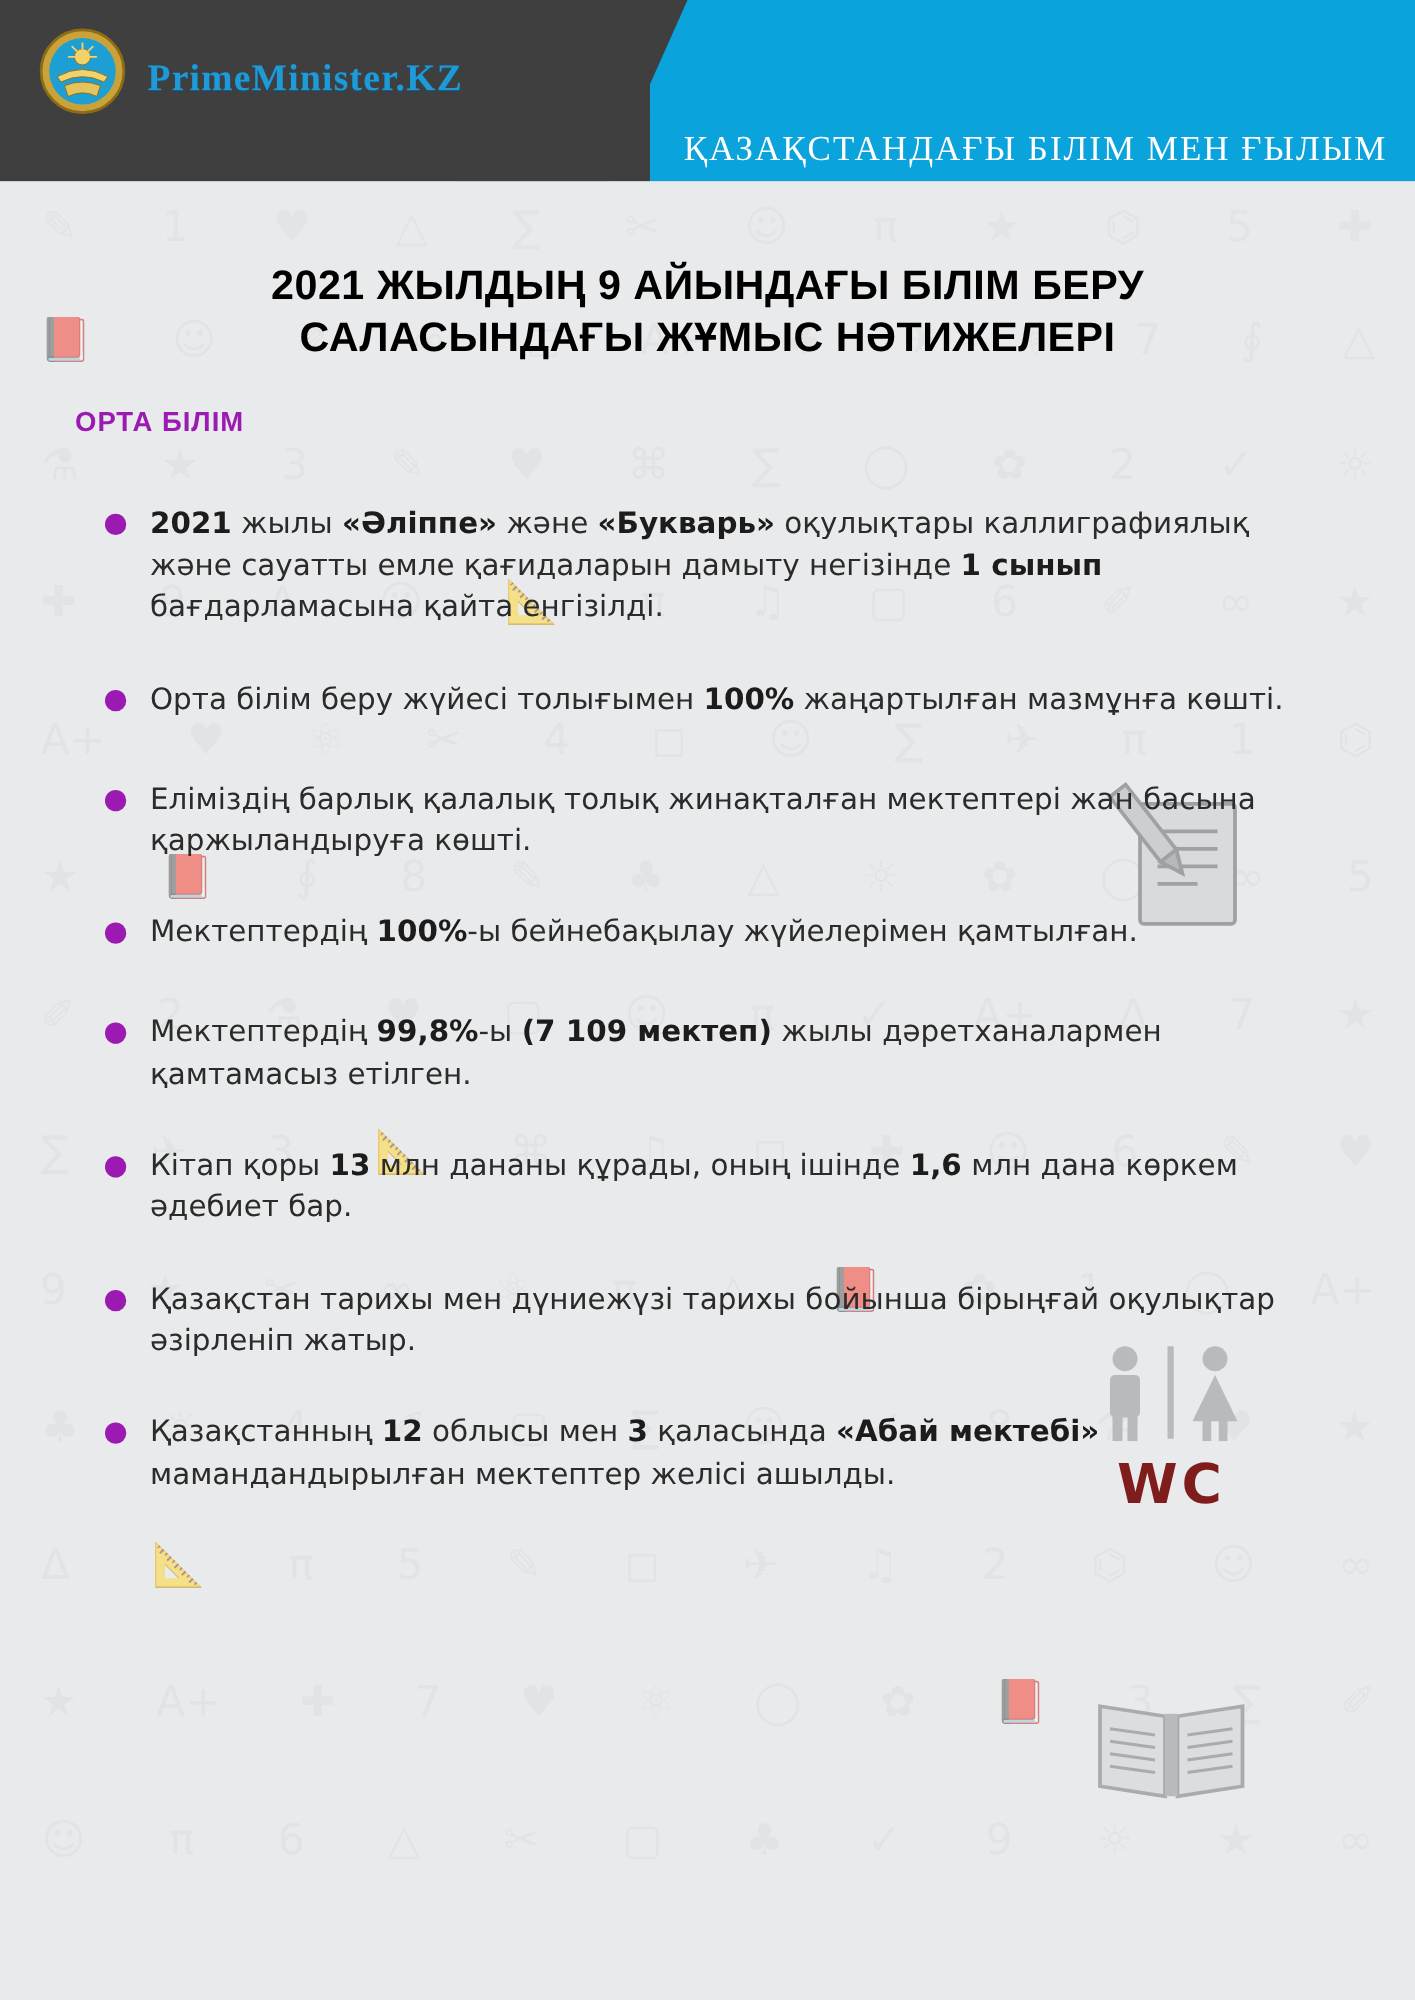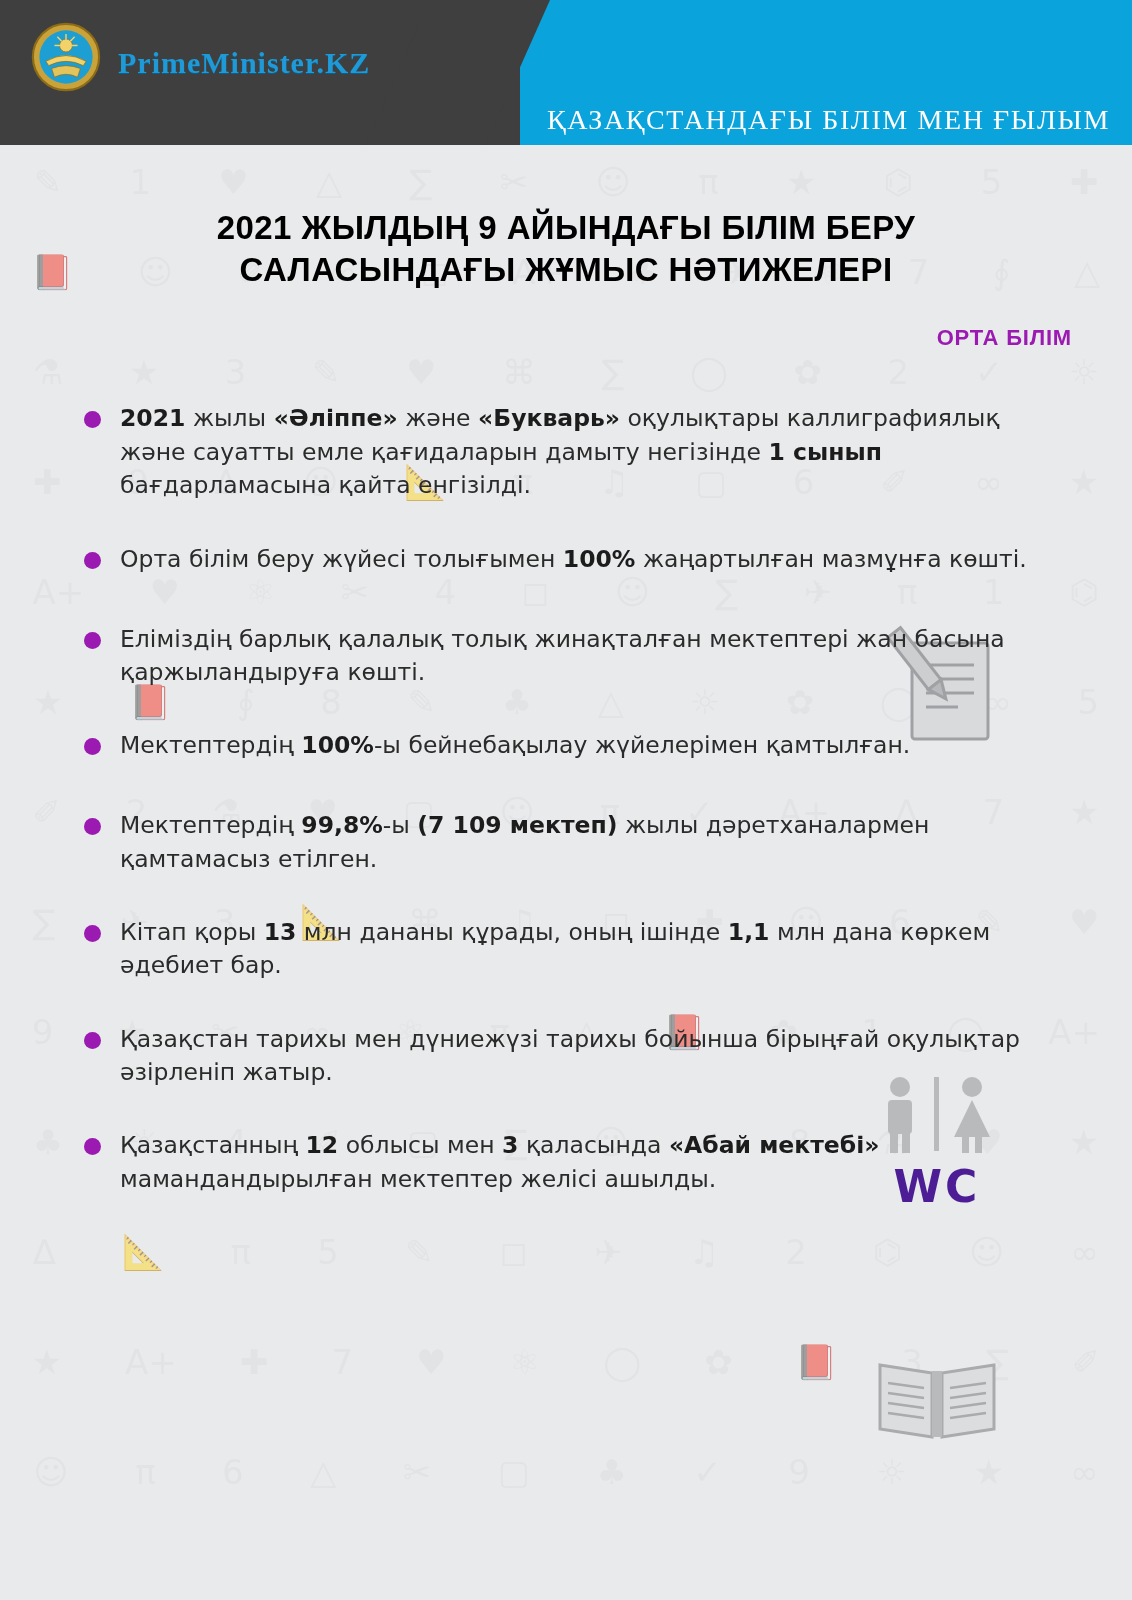--- a/index.html
+++ b/index.html
@@ -138,21 +138,21 @@
     text-align: center;
     color: #000000;
     font-size: 33px;
     font-weight: bold;
     line-height: 1.28;
     letter-spacing: 0.4px;
     padding: 0 25px;
   }
   .sub-title {
     margin: 34px 0 0 0;
-    text-align: right;
+    text-align: left;
     color: #9b1ab1;
     font-size: 22px;
     font-weight: bold;
     letter-spacing: 0.8px;
   }
 
   .bullets {
     margin: 51px 0 0 0;
     padding: 0;
     list-style: none;
@@ -183,21 +183,21 @@
     position: absolute;
     z-index: 1;
     color: #b9babc;
   }
   .ill-notepad { right: 128px; top: 470px; }
   .ill-wc { right: 130px; top: 930px; text-align: center; }
   .ill-wc .wc-label {
     font-size: 44px;
     font-weight: bold;
     letter-spacing: 3px;
-    color: #4c1d95;
+    color: #7f1d1d;
     margin-top: 4px;
     font-family: "DejaVu Sans", sans-serif;
   }
   .ill-book { right: 130px; top: 1210px; }
 </style>
 </head>
 <body>
 
 <div class="header">
   <div class="header-blue-top"></div>
@@ -480,21 +480,21 @@
       <li class="bullet">
         <span class="dot"></span>
         <span class="btext">Мектептердің <b>100%</b>-ы бейнебақылау жүйелерімен қамтылған.</span>
       </li>
       <li class="bullet">
         <span class="dot"></span>
         <span class="btext">Мектептердің <b>99,8%</b>-ы <b>(7 109 мектеп)</b> жылы дәретханалармен қамтамасыз етілген.</span>
       </li>
       <li class="bullet">
         <span class="dot"></span>
-        <span class="btext">Кітап қоры <b>1<b>3</b></b> млн дананы құрады, оның ішінде <b>1,1</b> млн дана көркем әдебиет бар.</span>
+        <span class="btext">Кітап қоры <b>1<b>3</b></b> млн дананы құрады, оның ішінде <b>1,6</b> млн дана көркем әдебиет бар.</span>
       </li>
       <li class="bullet">
         <span class="dot"></span>
         <span class="btext">Қазақстан тарихы мен дүниежүзі тарихы бойынша бірыңғай оқулықтар әзірленіп жатыр.</span>
       </li>
       <li class="bullet">
         <span class="dot"></span>
         <span class="btext">Қазақстанның <b>12</b> облысы мен <b>3</b> қаласында <b>«Абай мектебі»</b> мамандандырылған мектептер желісі ашылды.</span>
       </li>
     </ul>

